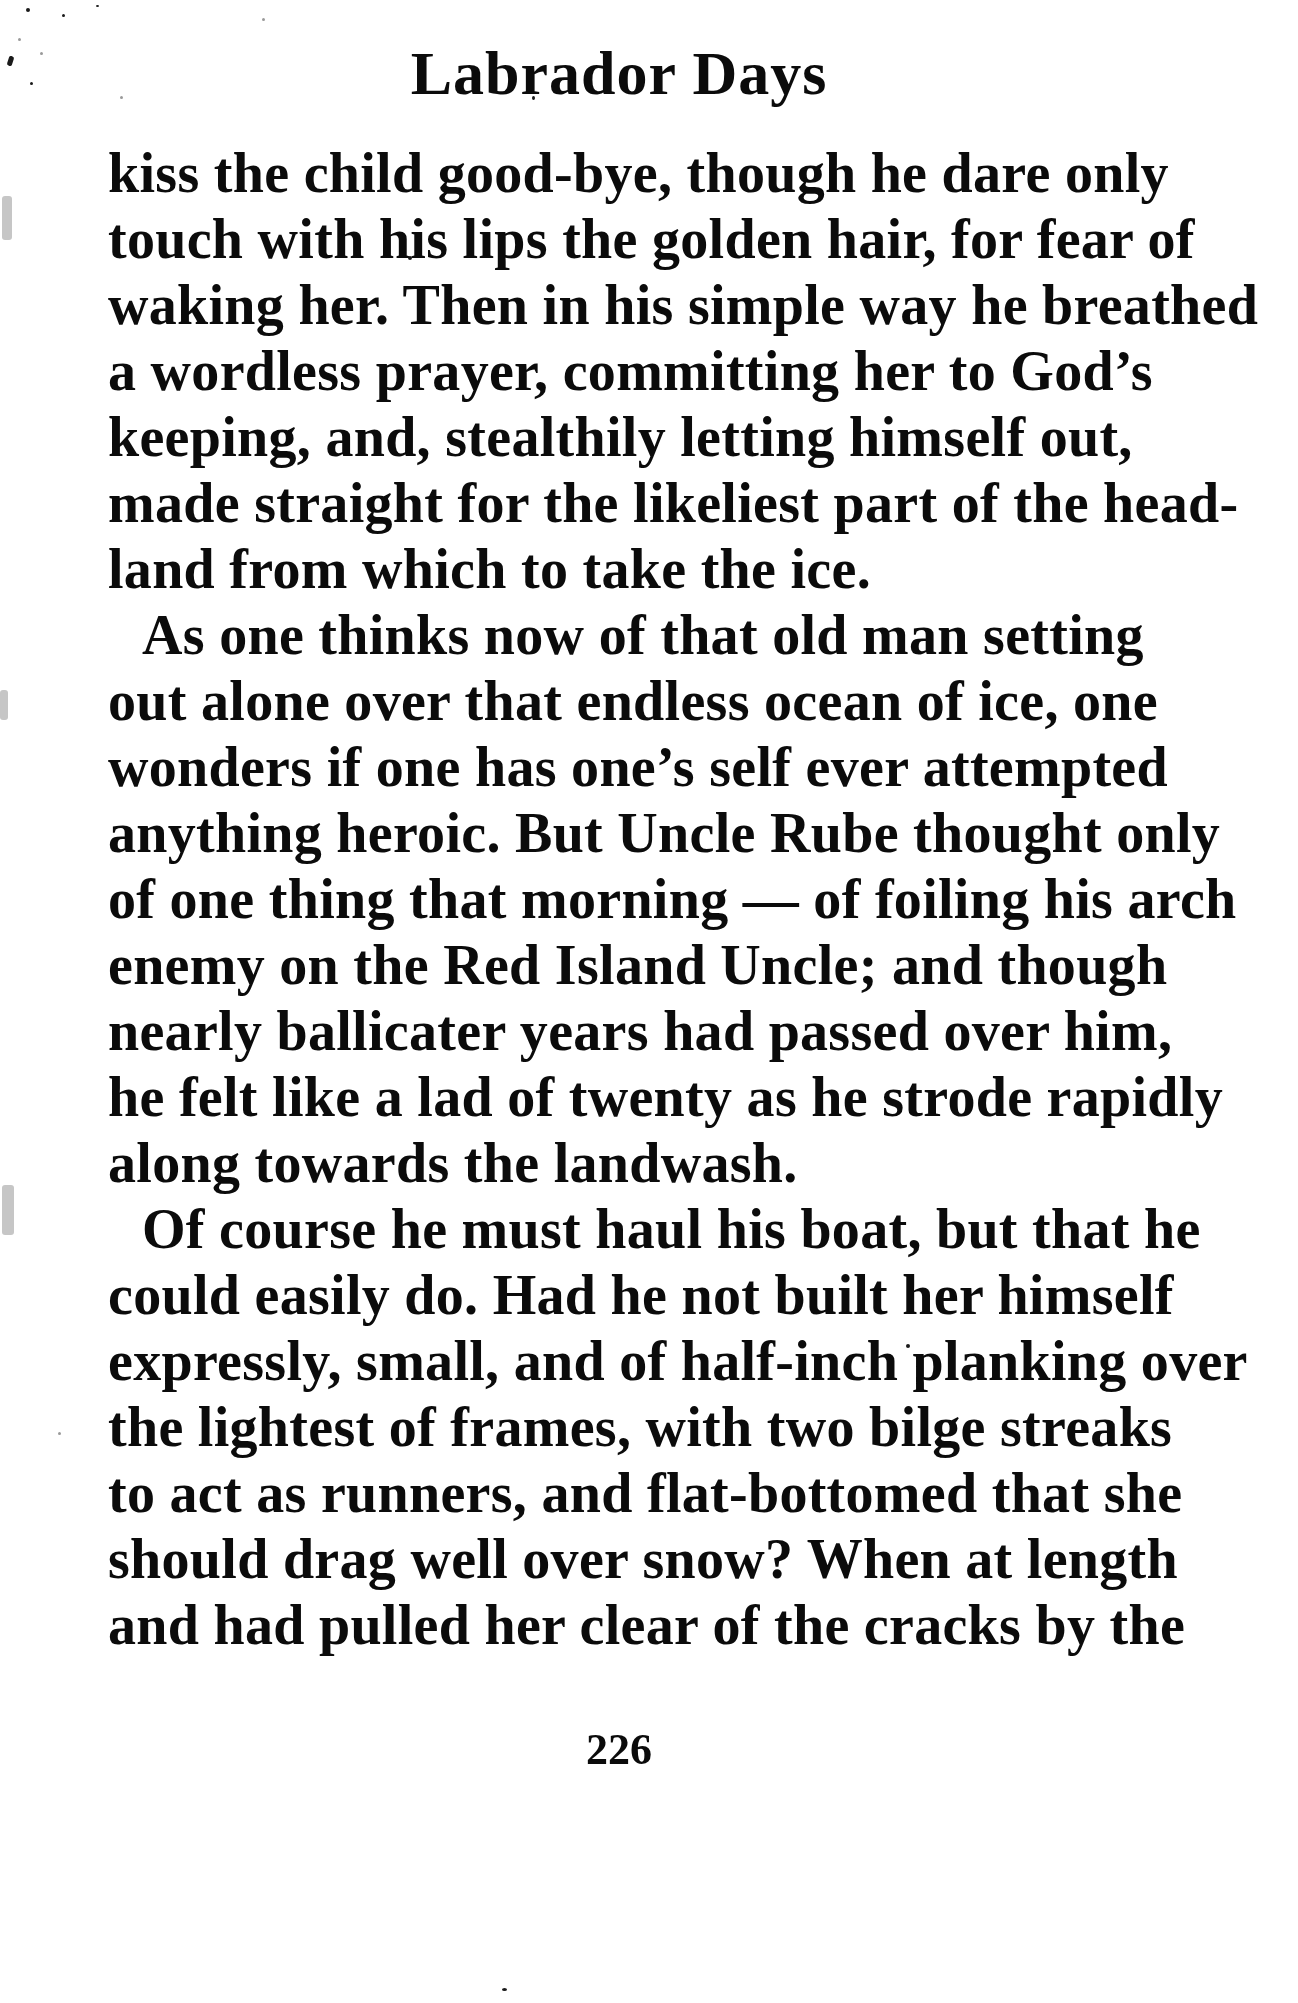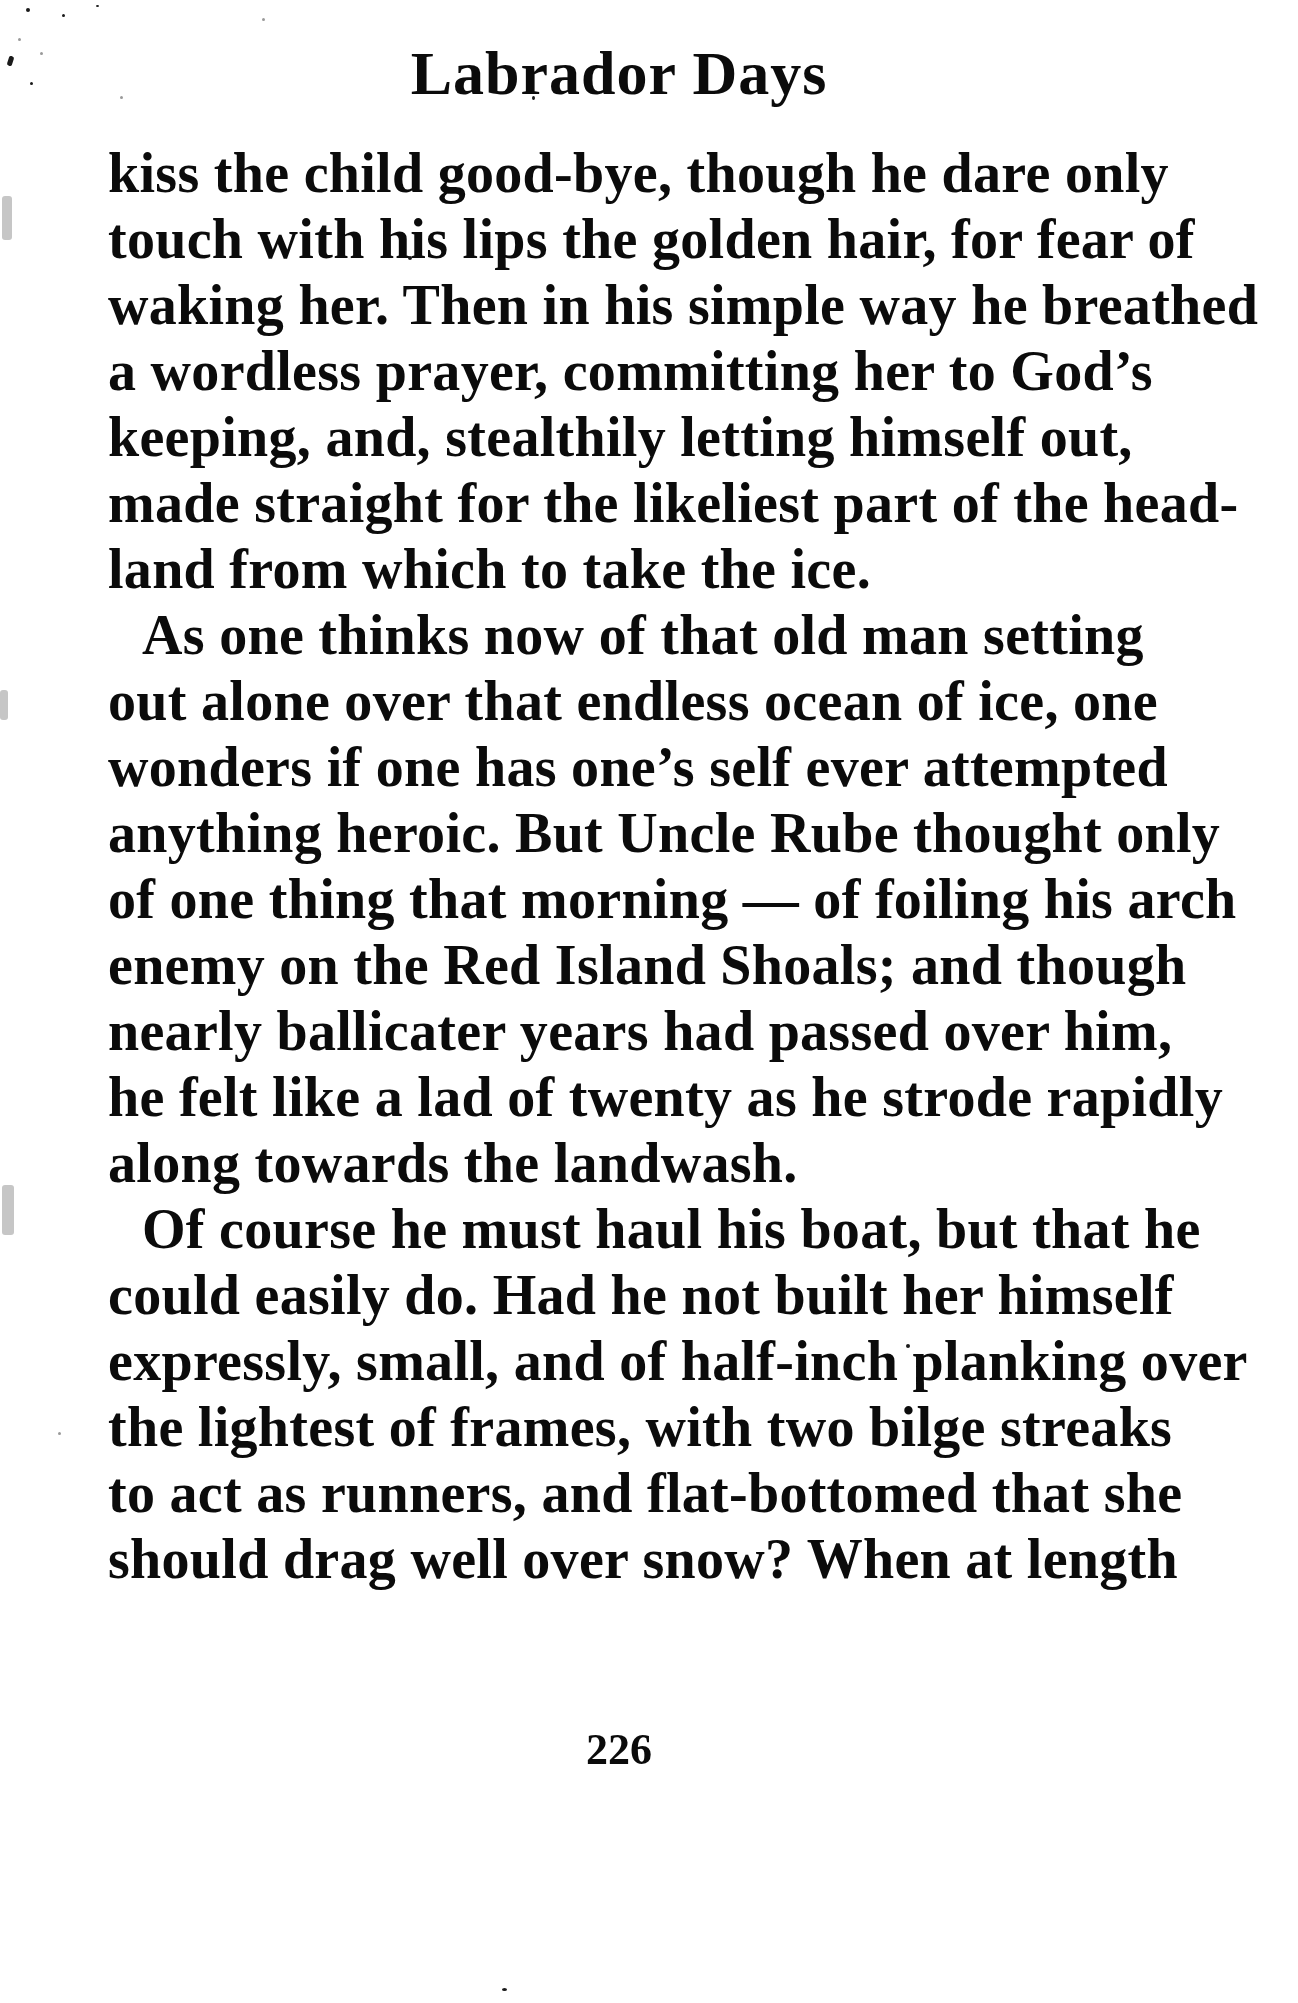--- a/index.html
+++ b/index.html
@@ -79,30 +79,31 @@
     <div class="text-line">waking her. Then in his simple way he breathed</div>
     <div class="text-line">a wordless prayer, committing her to God’s</div>
     <div class="text-line">keeping, and, stealthily letting himself out,</div>
     <div class="text-line">made straight for the likeliest part of the head-</div>
     <div class="text-line par-end">land from which to take the ice.</div>
     <div class="text-line indent">As one thinks now of that old man setting</div>
     <div class="text-line">out alone over that endless ocean of ice, one</div>
     <div class="text-line">wonders if one has one’s self ever attempted</div>
     <div class="text-line">anything heroic. But Uncle Rube thought only</div>
     <div class="text-line">of one thing that morning — of foiling his arch</div>
-    <div class="text-line">enemy on the Red Island Shoals; and though</div>
+    <div class="text-line">enemy on the Red Island Uncle; and though</div>
     <div class="text-line">nearly ballicater years had passed over him,</div>
     <div class="text-line">he felt like a lad of twenty as he strode rapidly</div>
     <div class="text-line par-end">along towards the landwash.</div>
     <div class="text-line indent">Of course he must haul his boat, but that he</div>
     <div class="text-line">could easily do. Had he not built her himself</div>
     <div class="text-line">expressly, small, and of half-inch planking over</div>
     <div class="text-line">the lightest of frames, with two bilge streaks</div>
     <div class="text-line">to act as runners, and flat-bottomed that she</div>
     <div class="text-line">should drag well over snow? When at length</div>
+    <div class="text-line">and had pulled her clear of the cracks by the</div>
   </div>
 
   <div class="folio">226</div>
 
   <div class="speck" style="left:26px;  top:8px;   width:4px; height:4px;"></div>
   <div class="speck" style="left:62px;  top:14px;  width:3px; height:3px;"></div>
   <div class="speck" style="left:96px;  top:5px;   width:3px; height:2px;"></div>
   <div class="speck gray" style="left:18px;  top:38px;  width:3px; height:3px;"></div>
   <div class="speck" style="left:8px;   top:56px;  width:5px; height:10px; border-radius:2px; transform:rotate(18deg);"></div>
   <div class="speck gray" style="left:40px;  top:52px;  width:3px; height:3px;"></div>

